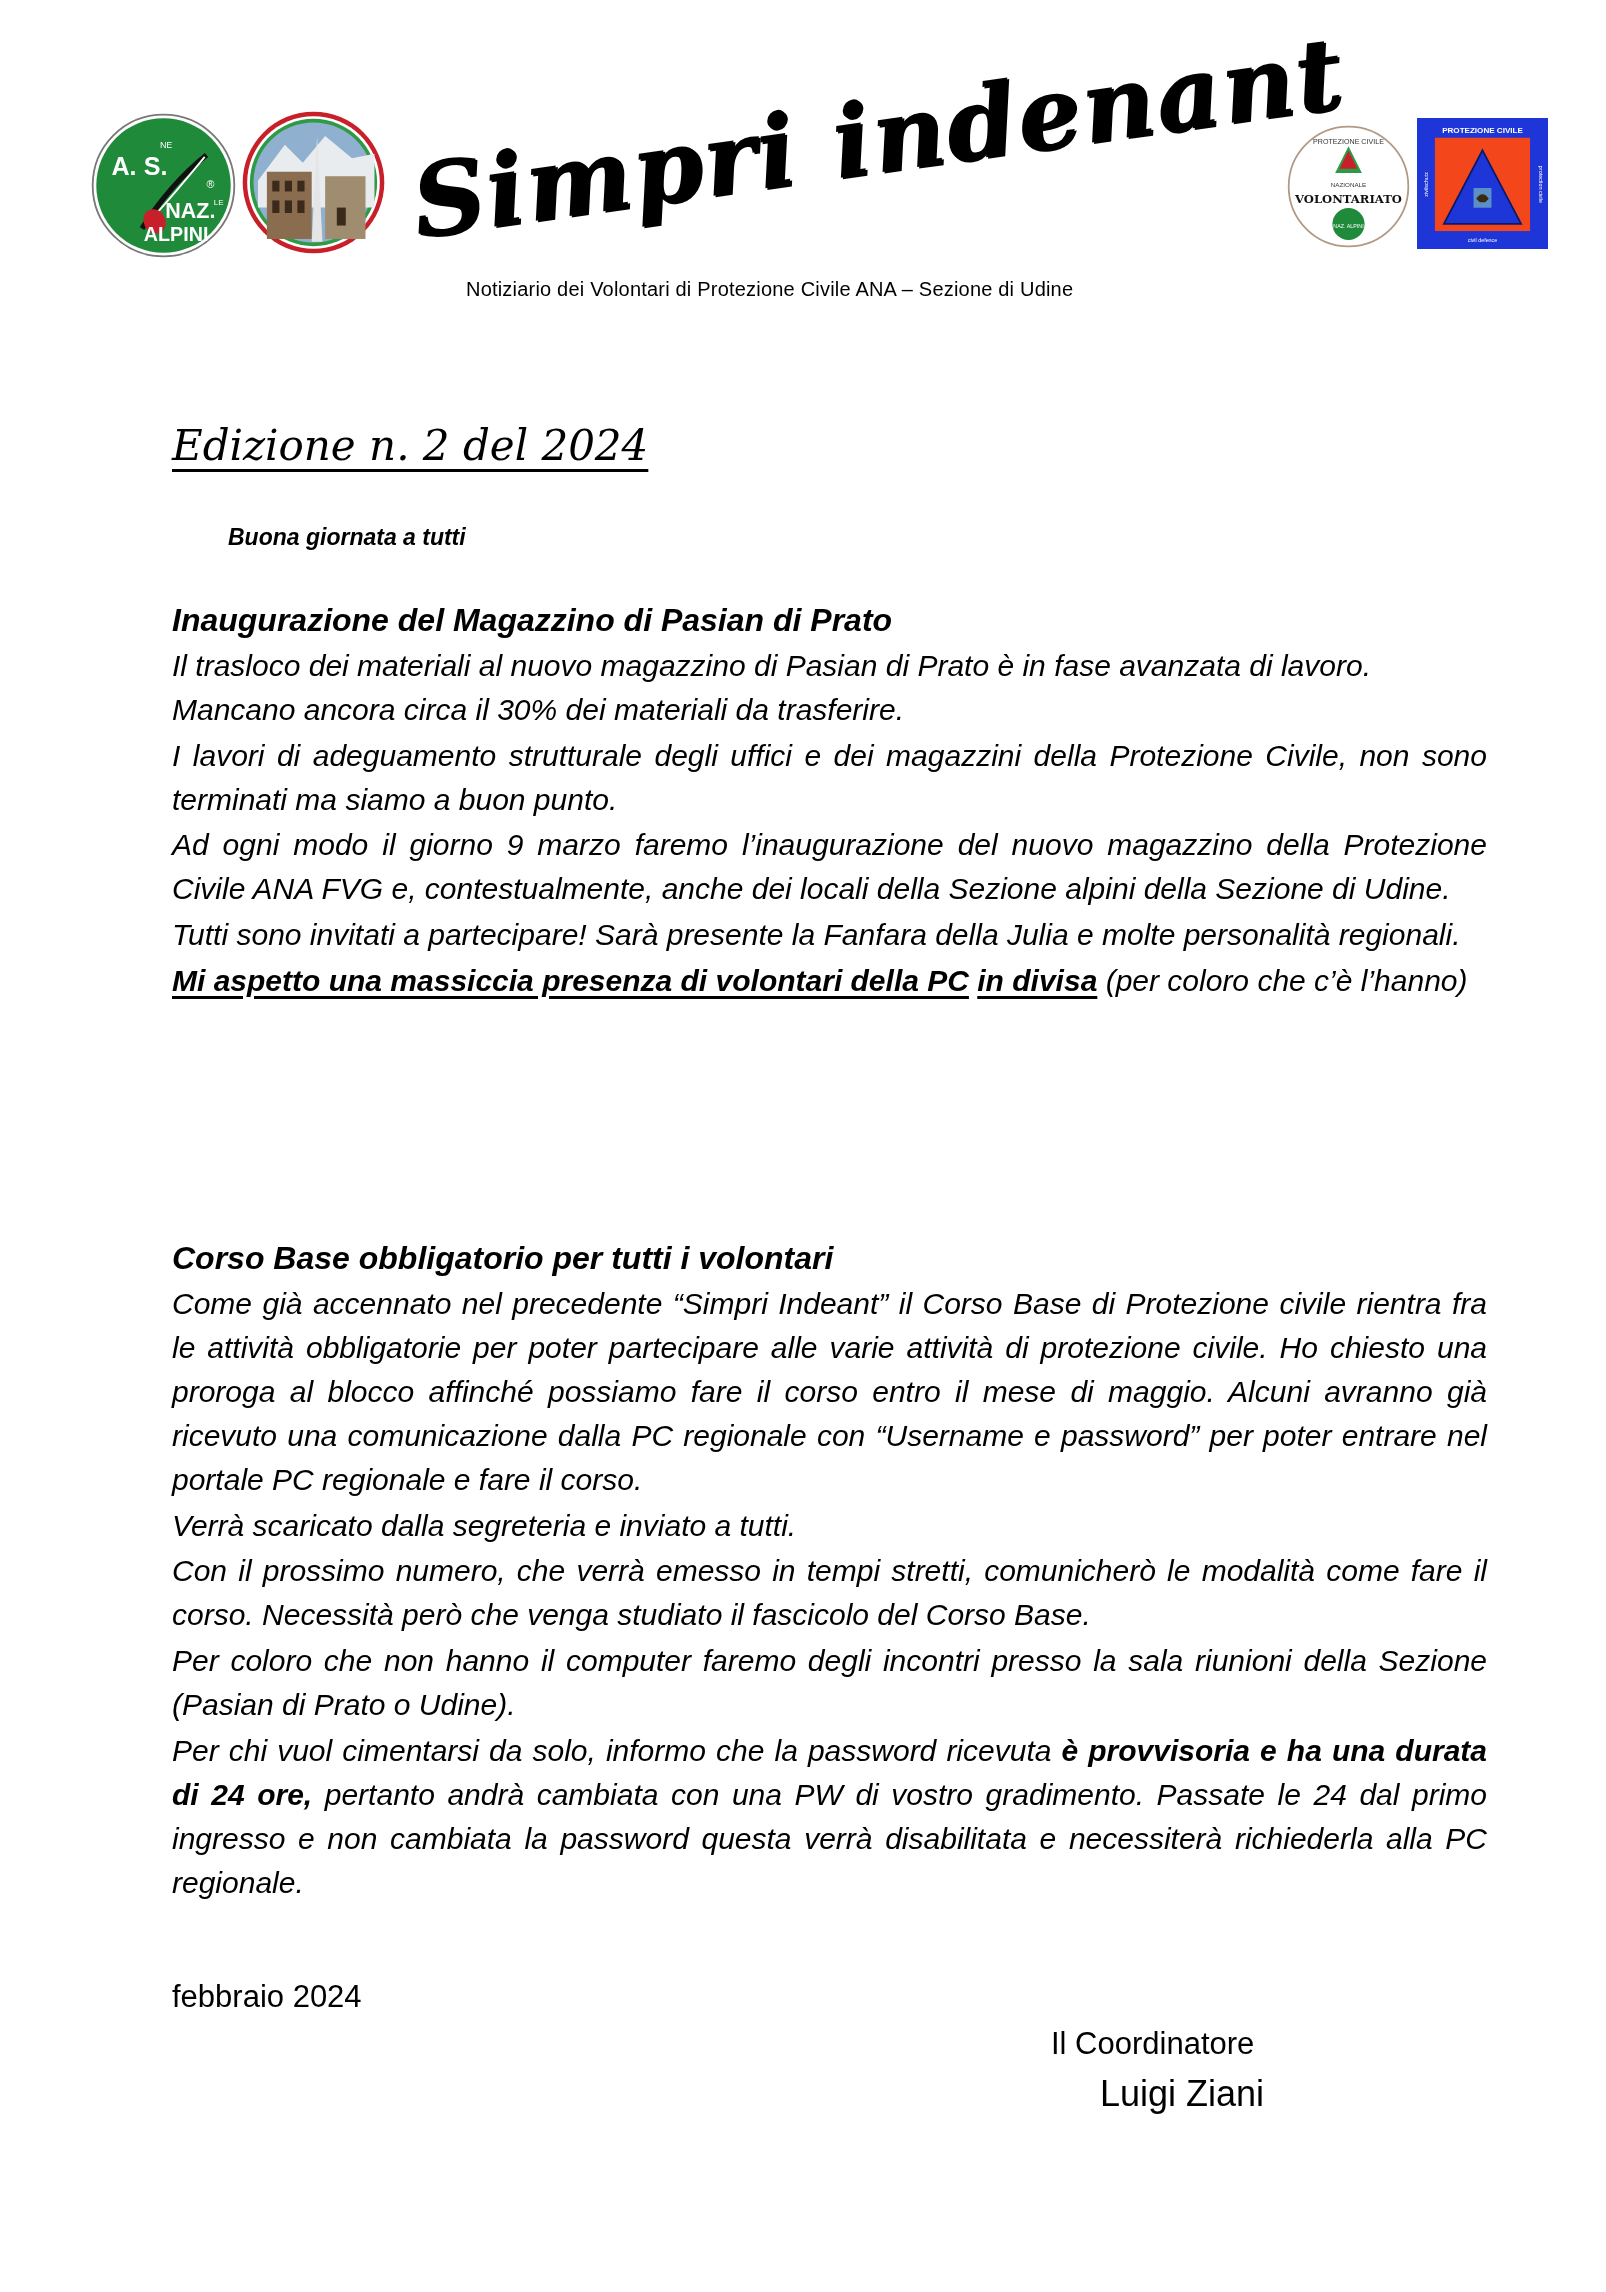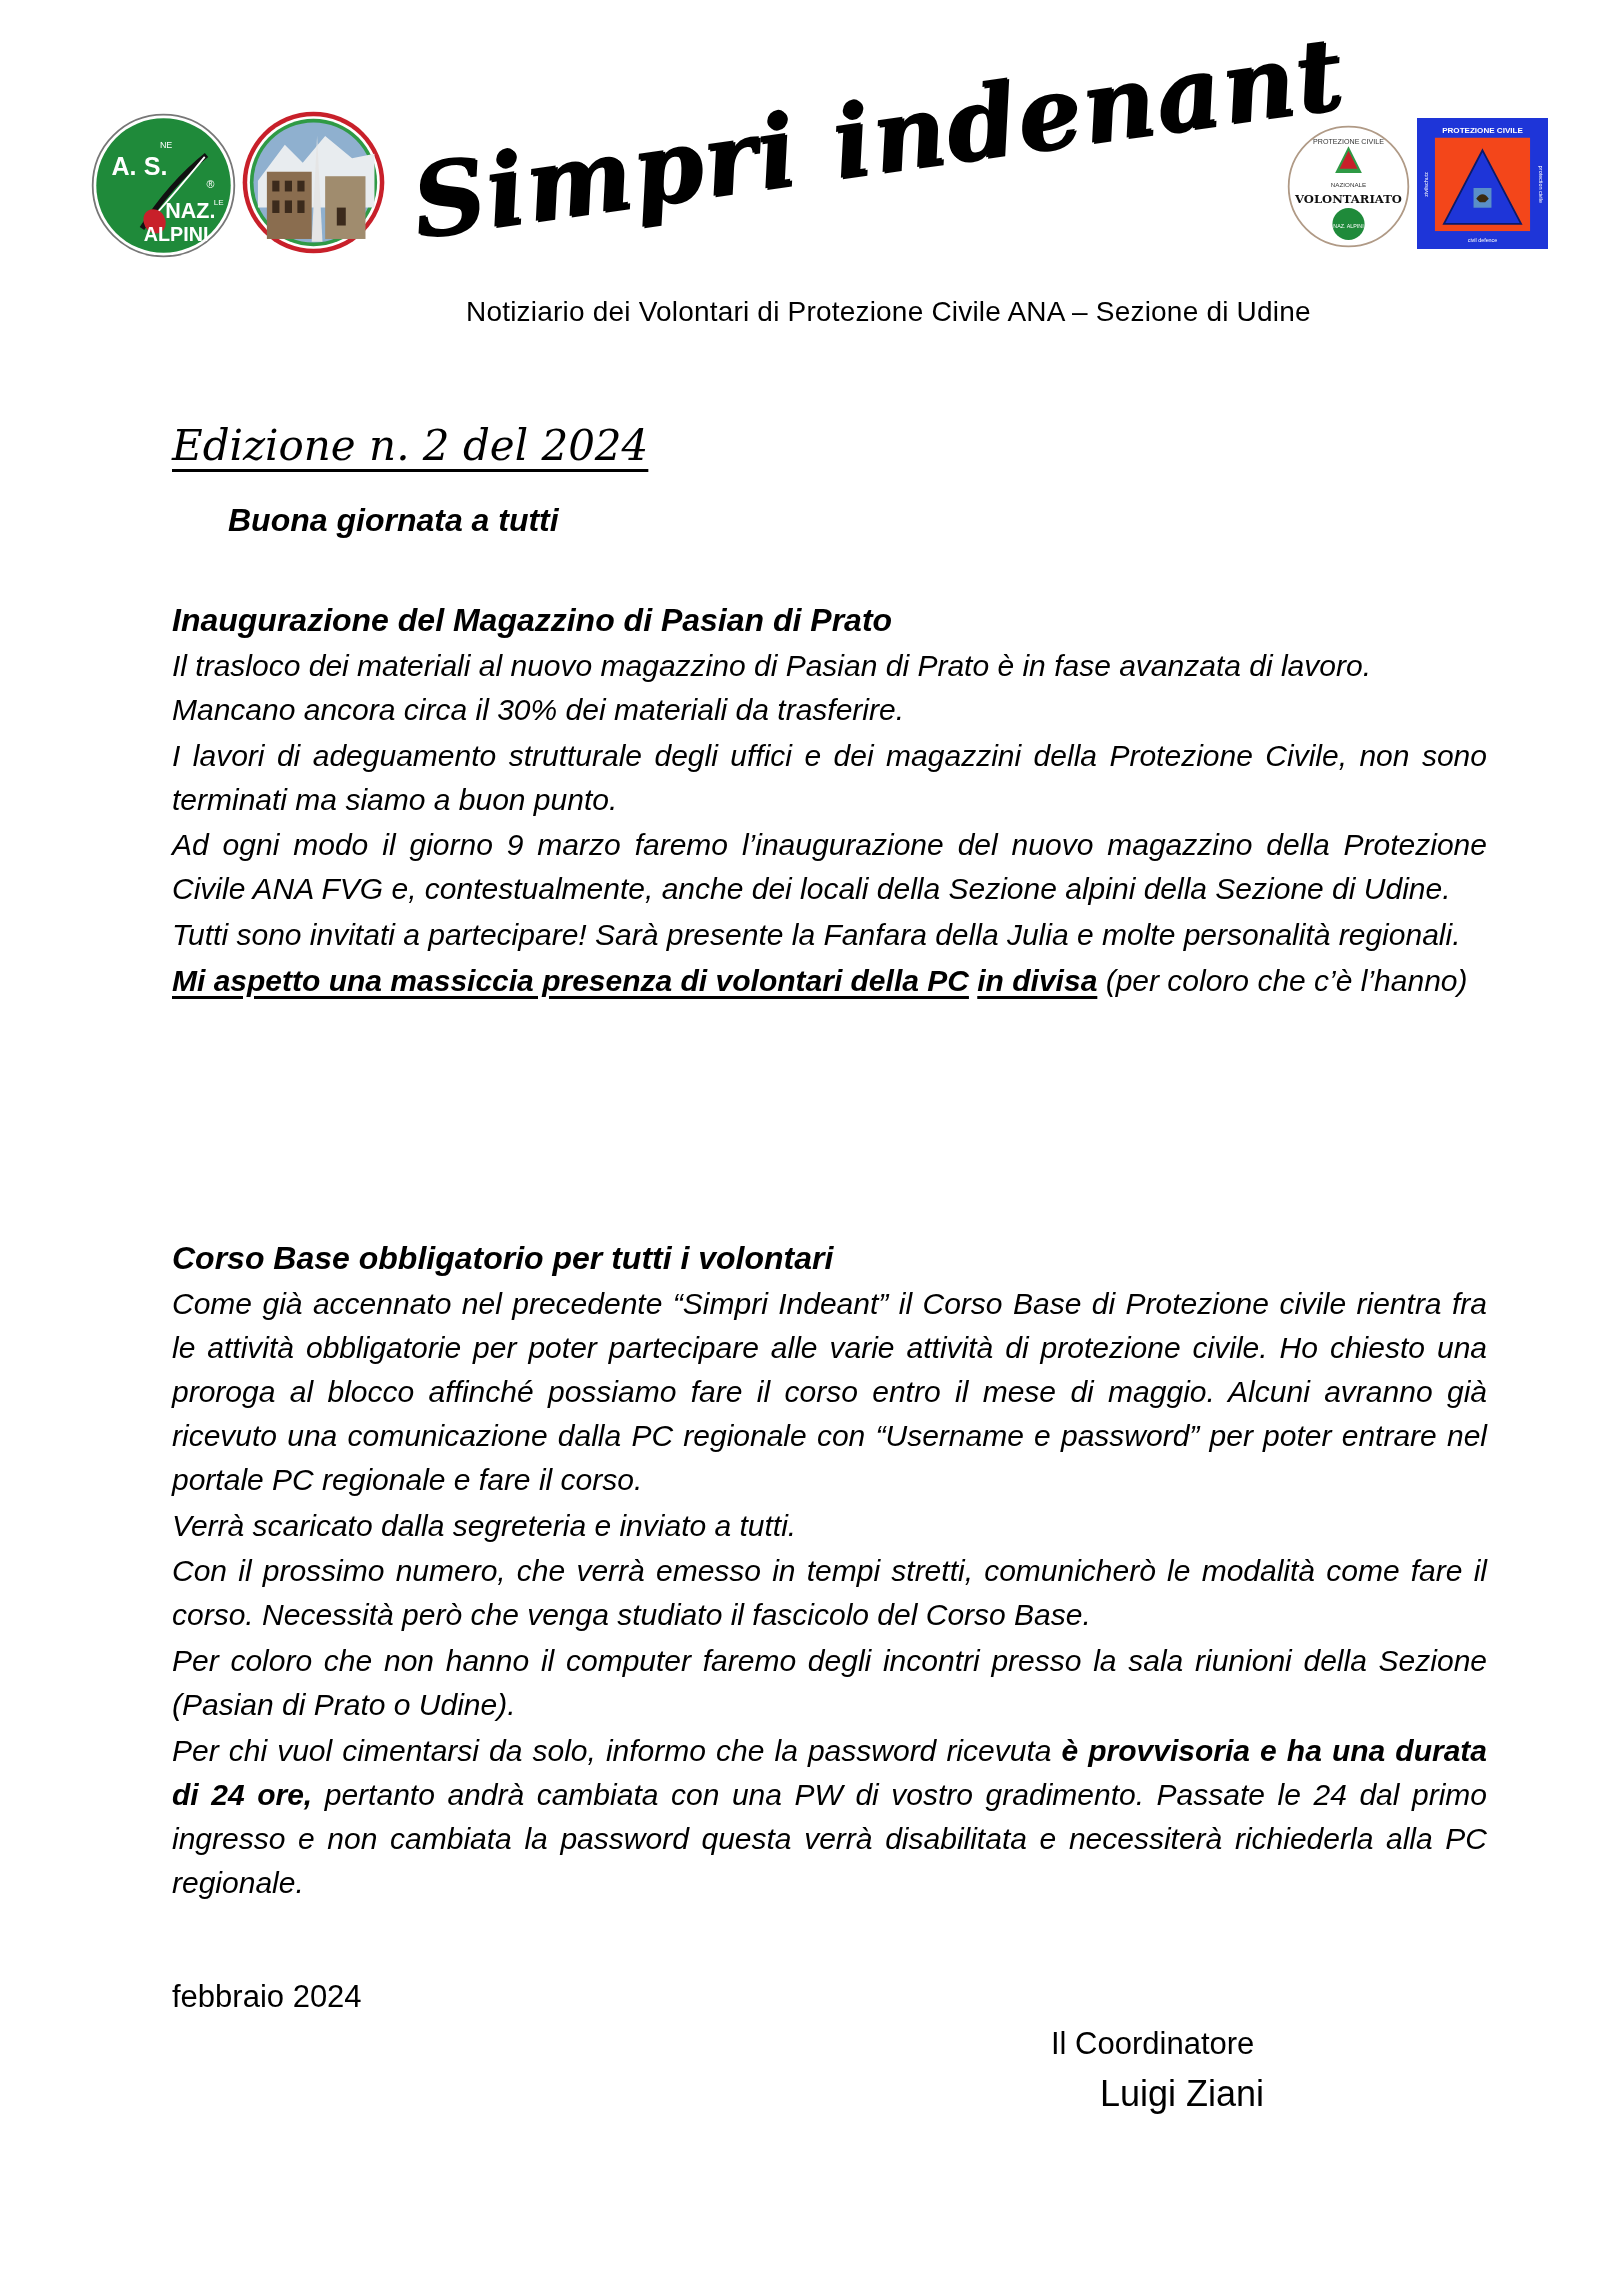--- a/index.html
+++ b/index.html
@@ -14,32 +14,32 @@
 
   .masthead {
     position:absolute; left:421px; top:143px;
     font-family:"DejaVu Serif", serif; font-style:italic; font-weight:bold;
     font-size:100px; letter-spacing:1.8px;
     transform: rotate(-8deg); transform-origin:left bottom;
     white-space:nowrap; color:#000;
     text-shadow: 1.8px 1.8px 0 #000;
   }
   .subtitle {
-    position:absolute; left:466px; top:296px;
-    font-family:"Liberation Sans", sans-serif; font-size:28px; letter-spacing:0.2px;
+    position:absolute; left:466px; top:278px;
+    font-family:"Liberation Sans", sans-serif; font-size:20px; letter-spacing:0.2px;
   }
 
   .edition {
     position:absolute; left:172px; top:421px;
     font-family:"DejaVu Serif", serif; font-style:italic;
     font-size:42px; text-decoration:underline; text-decoration-thickness:2.7px; text-underline-offset:9px;
   }
   .greeting {
-    position:absolute; left:228px; top:502px;
-    font-family:"Liberation Sans", sans-serif; font-weight:bold; font-style:italic; font-size:32px;
+    position:absolute; left:228px; top:524px;
+    font-family:"Liberation Sans", sans-serif; font-weight:bold; font-style:italic; font-size:23px;
   }
 
   .body {
     position:absolute; left:172px; width:1315px;
     font-family:"Liberation Sans", sans-serif; font-style:italic;
     font-size:30px; line-height:44px;
   }
   .body p { margin:0 0 1.8px 0; text-align:justify; }
   .body p.last-left { text-align:left; }
   .section-title { font-weight:bold; font-style:italic; font-size:32px; margin:0 0 1.8px 0; }

